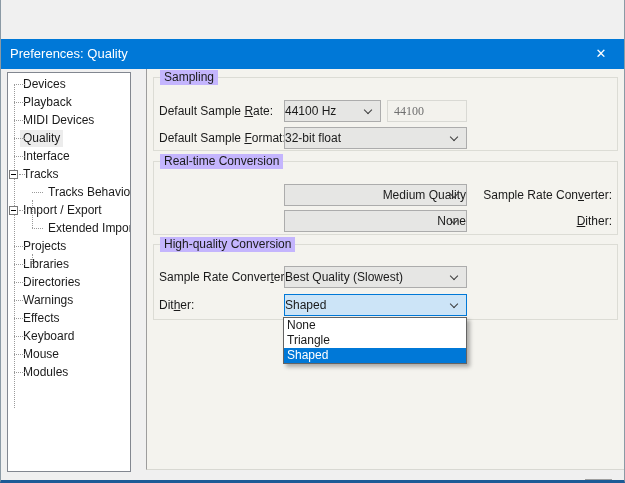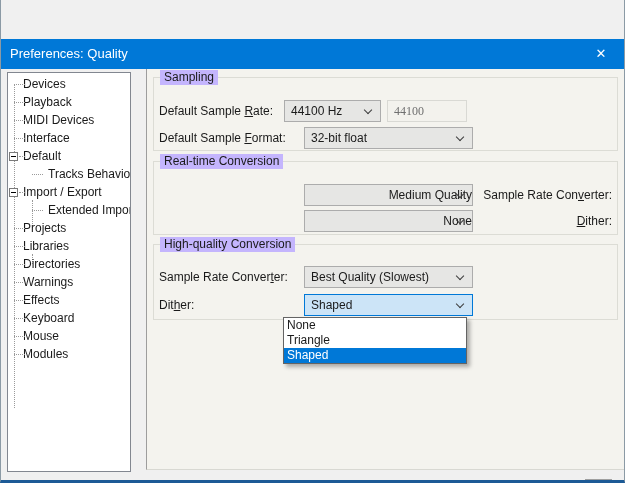--- a/index.html
+++ b/index.html
@@ -42,26 +42,26 @@
     background:#f4f3ee; border-left:1px solid #9d9d9d; border-bottom:1px solid #d8d8d2; }
   .group { position:absolute; left:6px; width:465px; border:1px solid #dcdcd5; }
   .group .legend { position:absolute; top:-8px; left:6px; background:#c4b5fd; padding:0 4px; line-height:15px; }
   .g1 { top:8px;  height:74px; }
   .g2 { top:92px; height:74px;text-align:right; }
   .g3 { top:175px; height:76px; }
   .row { position:absolute; left:5px; right:5px; height:22px; }
   .row .lbl { line-height:22px; }
   .mn { text-decoration:underline; }
   .ctrl { position:absolute; top:0; height:22px; font-size:12px; }
-  .combo { background:#e6e6e4; border:1px solid #acacac; line-height:20px; padding-left:6px; cursor:default; }
+  .combo { background:#e6e6e4; border:1px solid #acacac; line-height:20px; cursor:default; }
   .combo.focused { background:#cce4f7; border:1px solid #0078d7; }
   .c-combo { left:125px; width:97px; }
   .c-field { left:228px; width:80px; background:#f3f2ed; border:1px solid #d9d9d4;
     color:#6f6f6f; padding-left:6px; font-family:Liberation Serif, serif; }
-  .c-wide { left:125px; width:169px;margin-left:20px; }
+  .c-wide { left:125px; width:183px; }
   .chev { position:absolute; right:9px; top:6px; width:6px; height:6px;
     border-right:1px solid #3c3c3c; border-bottom:1px solid #3c3c3c; transform:rotate(45deg); }
 
   
   .popup { position:absolute; left:282px; top:248px; width:184px; z-index:10;
     background:#fff; border:1px solid #646464; box-shadow:3px 3px 4px rgba(0,0,0,0.3); }
   .opt { height:15px; line-height:15px; padding-left:3px; cursor:default; }
   .opt.selected { background:#0078d7; color:#fff; }
 
   
@@ -94,22 +94,23 @@
   <div class="body">
 
     <div class="tree">
       <div class="guide g-root"></div>
       <div class="guide g-tracks"></div>
       <div class="guide g-import"></div>
 
       <div class="titem lvl0"><span class="tlabel">Devices</span></div>
       <div class="titem lvl0"><span class="tlabel">Playback</span></div>
       <div class="titem lvl0"><span class="tlabel">MIDI Devices</span></div>
+      <div class="titem lvl0 selected"><span class="tlabel">Quality</span></div>
       <div class="titem lvl0"><span class="tlabel">Interface</span></div>
-      <div class="titem lvl0 haskids"><span class="expander"></span><span class="tlabel">Default</span></div>
+      <div class="titem lvl0 haskids"><span class="expander"></span><span class="tlabel">Tracks</span></div>
       <div class="titem lvl1"><span class="tlabel">Tracks Behaviors</span></div>
       <div class="titem lvl0 haskids"><span class="expander"></span><span class="tlabel">Import / Export</span></div>
       <div class="titem lvl1"><span class="tlabel">Extended Import</span></div>
       <div class="titem lvl0"><span class="tlabel">Projects</span></div>
       <div class="titem lvl0"><span class="tlabel">Libraries</span></div>
       <div class="titem lvl0"><span class="tlabel">Directories</span></div>
       <div class="titem lvl0"><span class="tlabel">Warnings</span></div>
       <div class="titem lvl0"><span class="tlabel">Effects</span></div>
       <div class="titem lvl0"><span class="tlabel">Keyboard</span></div>
       <div class="titem lvl0"><span class="tlabel">Mouse</span></div>

